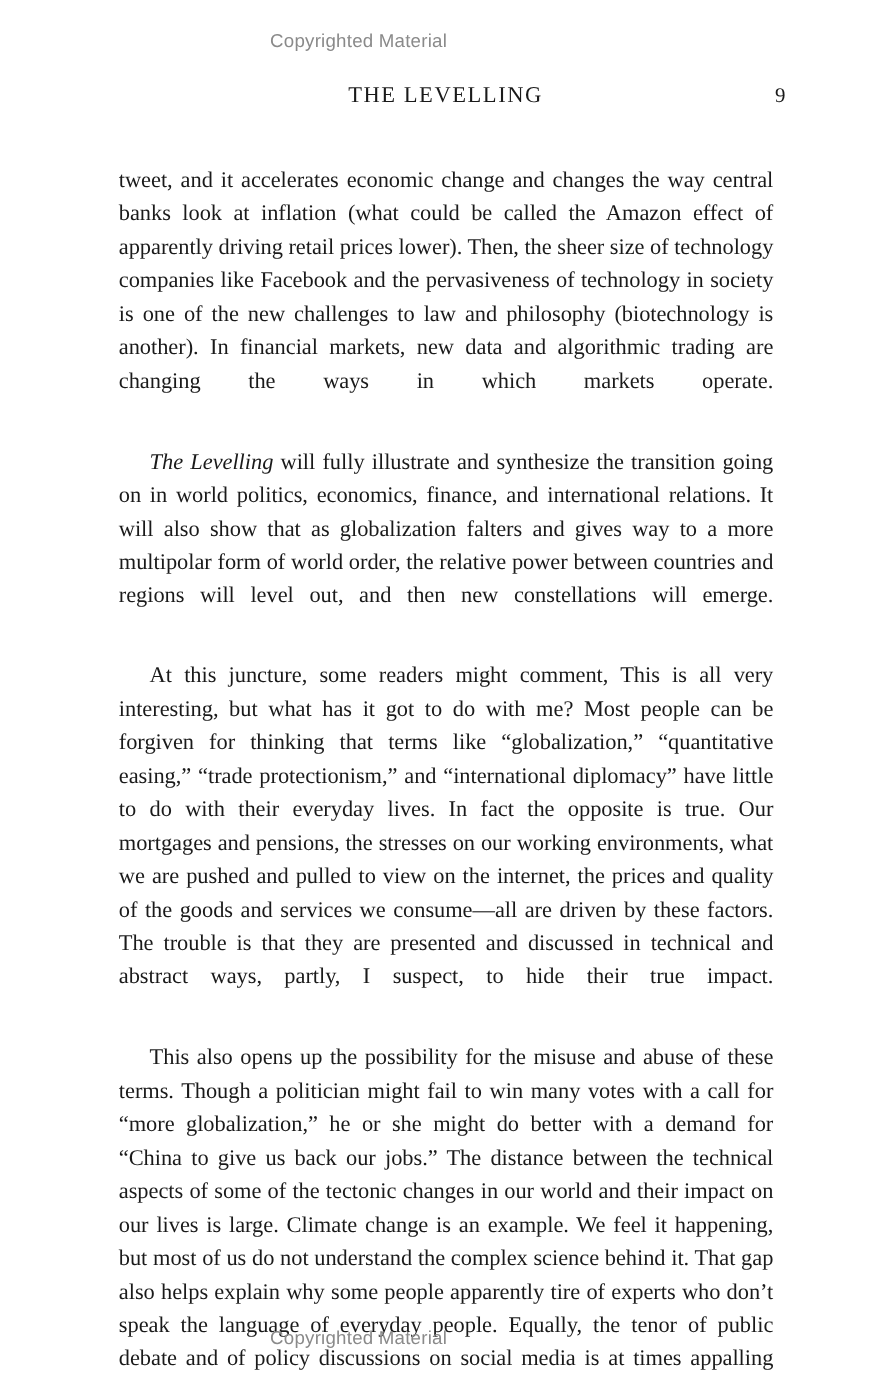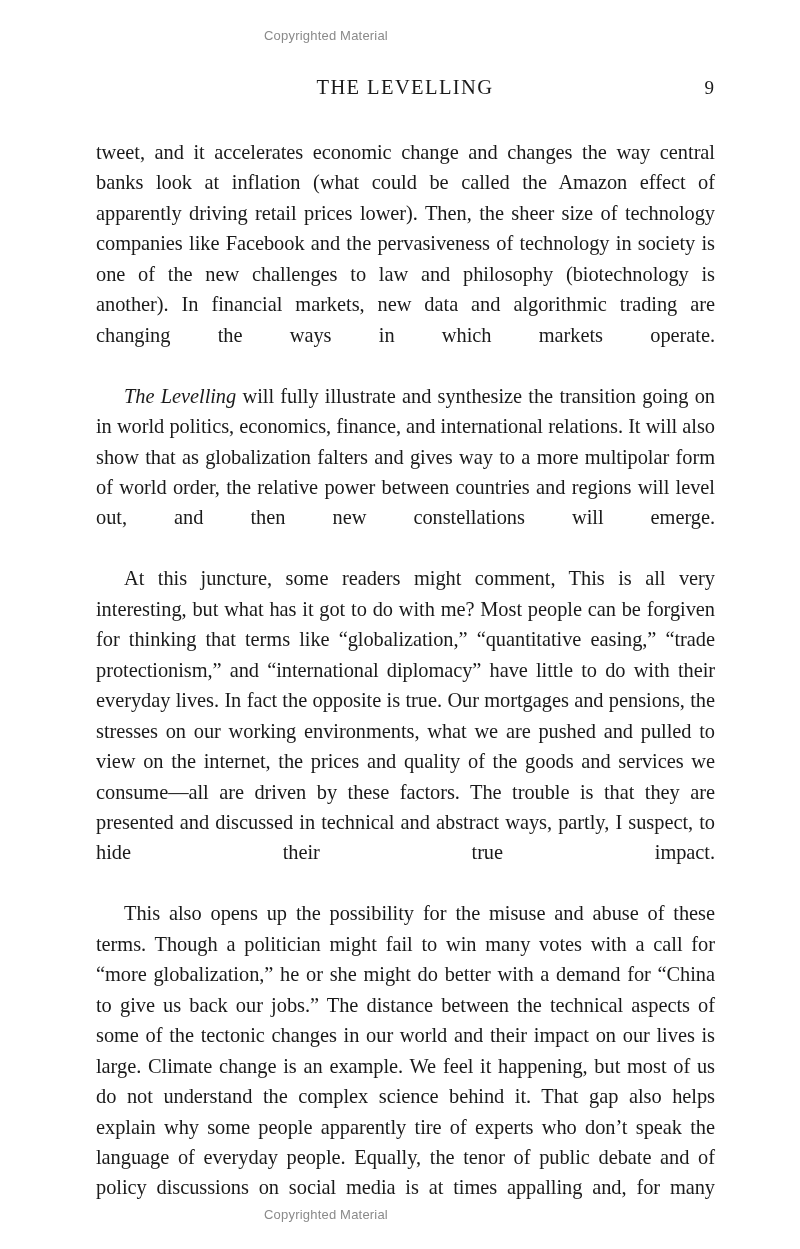--- a/index.html
+++ b/index.html
@@ -23,21 +23,21 @@
     box-sizing: border-box;
   }
 
   
   .watermark {
     position: absolute;
     left: 0;
     width: 652px;
     text-align: center;
     font-family: "Liberation Sans", "DejaVu Sans", sans-serif;
-    font-size: 13px;
+    font-size: 17px;
     letter-spacing: 0.2px;
     color: #8a8a8a;
     user-select: none;
   }
   .watermark-top { top: 28px; }
   .watermark-bottom { top: 1207px; }
 
   
   .running-head {
     position: absolute;
@@ -67,21 +67,21 @@
 
   
   .textblock {
     position: absolute;
     top: 137px;
     left: 96px;
     width: 619px;
   }
 
   .para {
-    margin: 0;
+    margin: 12px;
     font-size: 20.4px;
     line-height: 30.45px;
     text-align: justify;
     text-justify: inter-word;
     hyphens: manual;
     color: #1a1a1a;
     letter-spacing: -0.05px;
   }
   .para + .para {
     text-indent: 28px;

